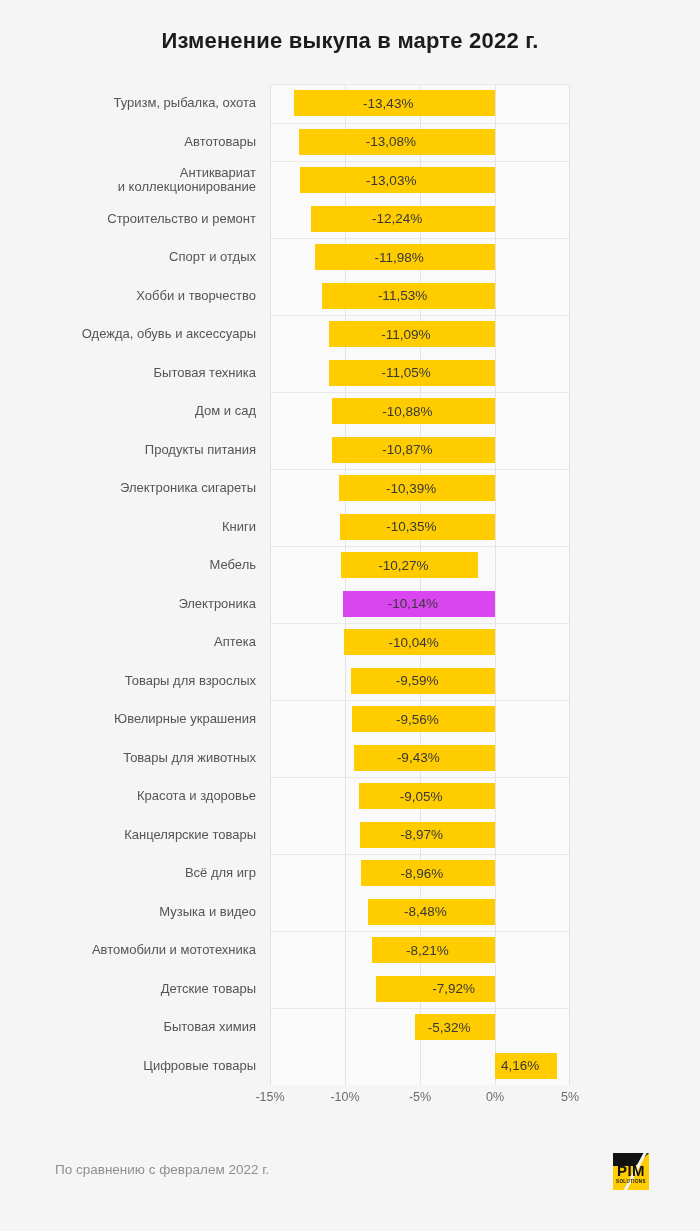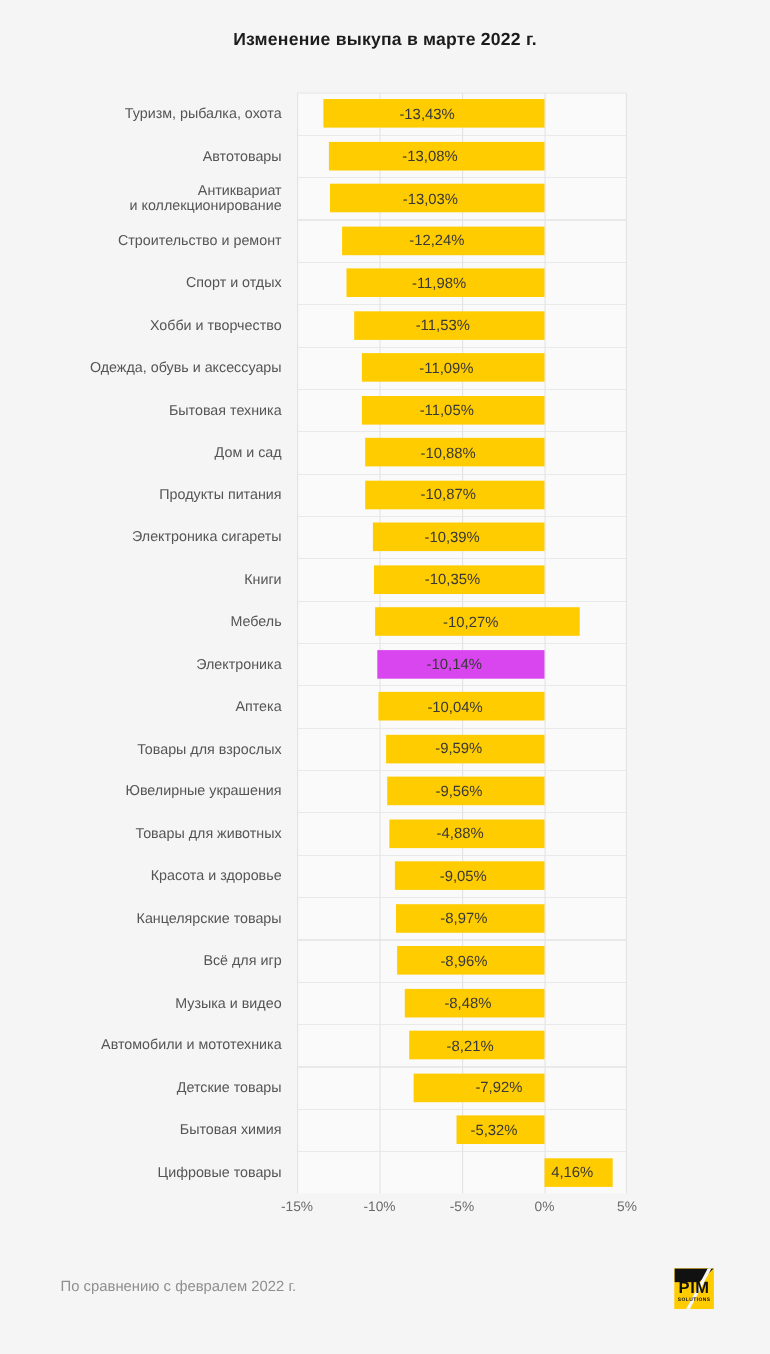--- a/index.html
+++ b/index.html
@@ -7,21 +7,21 @@
     width: 700px; height: 1231px;
     background: #f5f5f5;
     font-family: "Liberation Sans", "DejaVu Sans", sans-serif;
     position: relative;
     overflow: hidden;
   }
   .page { position: absolute; inset: 0; }
   .title {
     position: absolute; top: 28px; left: 0; width: 700px;
     text-align: center;
-    font-size: 16px; font-weight: 700; color: #1c1c1c;
+    font-size: 22px; font-weight: 700; color: #1c1c1c;
     letter-spacing: 0.2px;
   }
   
   .grid-layer {
     position: absolute; left: 270px; top: 84px;
     width: 300px; height: 1001px;
     background:
       repeating-linear-gradient(to bottom,
         transparent 0px, transparent 37.5px,
         #e9e9e9 37.5px, #e9e9e9 38.5px),
@@ -208,21 +208,21 @@
         <div class="cat">Книги</div>
         <div class="band">
           <div class="bar" style="width: 155.25px; left: 69.75px; background: rgb(255, 204, 0);">
             <span class="val">-10,35%</span>
           </div>
         </div>
       </div>
       <div class="row">
         <div class="cat">Мебель</div>
         <div class="band">
-          <div class="bar" style="width: 186px; left: 70.95px; background: rgb(255, 204, 0);">
+          <div class="bar" style="width: 137px; left: 70.95px; background: rgb(255, 204, 0);">
             <span class="val">-10,27%</span>
           </div>
         </div>
       </div>
       <div class="row">
         <div class="cat">Электроника</div>
         <div class="band">
           <div class="bar" style="width: 152.1px; left: 72.9px; background: #d946ef;">
             <span class="val">-10,14%</span>
           </div>
@@ -249,21 +249,21 @@
         <div class="band">
           <div class="bar" style="width: 143.4px; left: 81.6px; background: rgb(255, 204, 0);">
             <span class="val">-9,56%</span>
           </div>
         </div>
       </div>
       <div class="row">
         <div class="cat">Товары для животных</div>
         <div class="band">
           <div class="bar" style="width: 141.45px; left: 83.55px; background: rgb(255, 204, 0);">
-            <span class="val">-4,88%</span>
+            <span class="val">-9,43%</span>
           </div>
         </div>
       </div>
       <div class="row">
         <div class="cat">Красота и здоровье</div>
         <div class="band">
           <div class="bar" style="width: 135.75px; left: 89.25px; background: rgb(255, 204, 0);">
             <span class="val">-9,05%</span>
           </div>
         </div>

